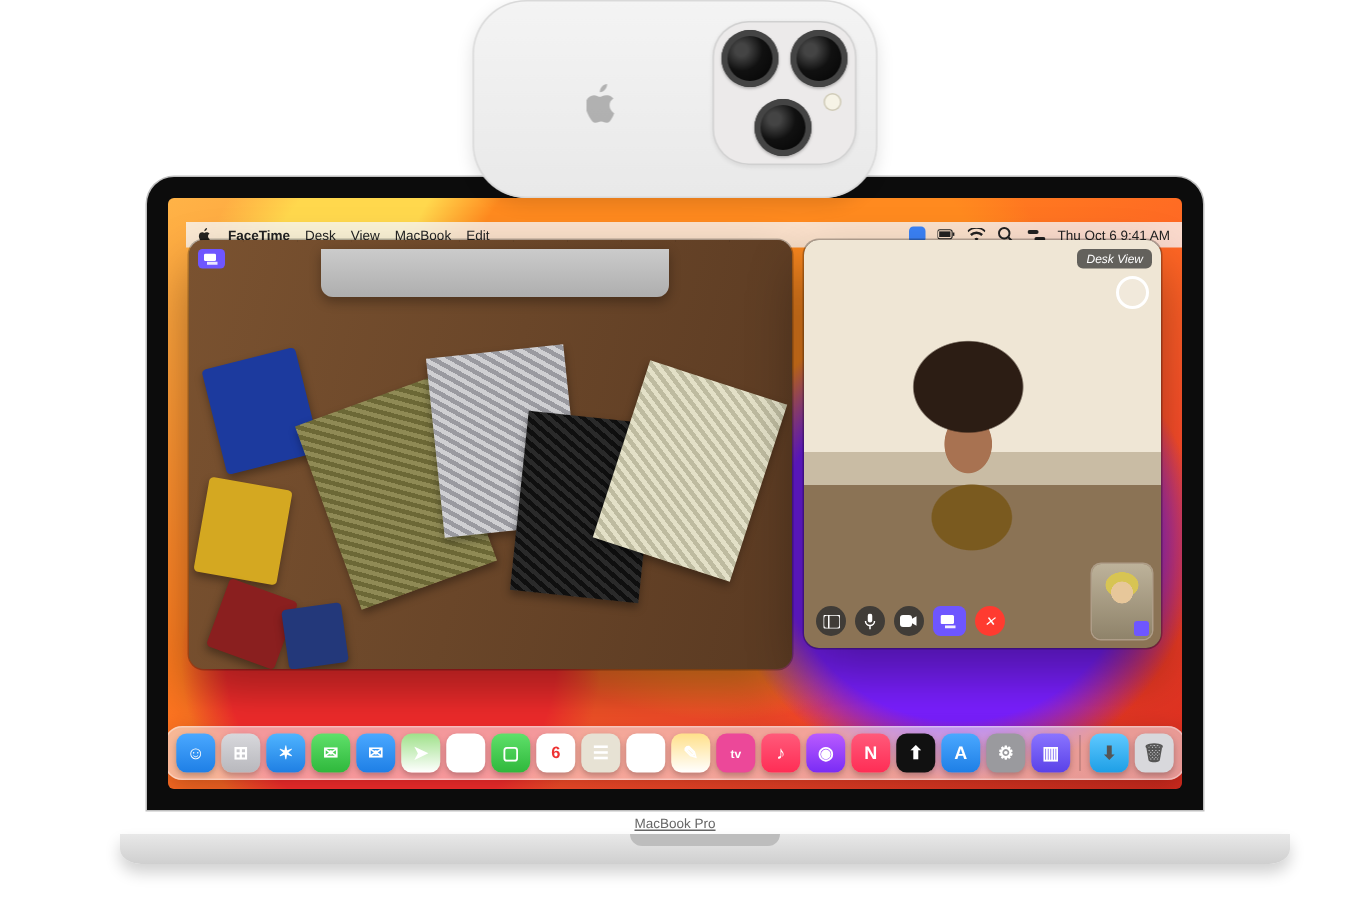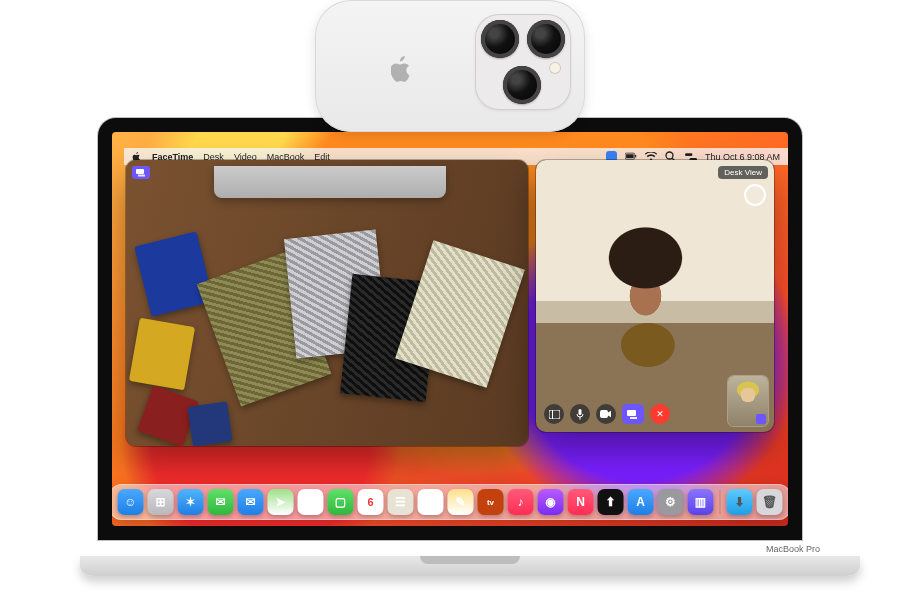--- a/index.html
+++ b/index.html
@@ -100,20 +100,21 @@
   .menu-bar .right { margin-left: auto; display: flex; gap: 8px; align-items: center; }
   .menu-bar .status-icon { width: 12px; height: 12px; display:inline-flex; align-items:center; justify-content:center; }
   .cc-tile { width: 11px; height: 11px; border-radius: 3px; background:#3b82f6; }
 
   
   .window {
     position: absolute;
     border-radius: 10px;
     overflow: hidden;
     box-shadow: 0 18px 36px rgba(0,0,0,.38), 0 0 0 1px rgba(0,0,0,.28);
+    font-style: italic;
   }
   .desk-view { top: 28px; left: 14px; width: 402px; height: 286px; background:#6b4a2f; }
   .desk-view .dv-indicator {
     position:absolute; top:6px; left:6px; width:18px; height:13px;
     background:#6e56ff; border-radius:3px;
     display:flex;align-items:center;justify-content:center;
   }
   .desk-surface { position:absolute; inset:0;
     background:
       linear-gradient(120deg, rgba(0,0,0,.09) 0 1px, transparent 1px) 0 0/36px 100%,
@@ -190,21 +191,21 @@
   }
   .dock .app {
     width:26px; height:26px; border-radius:7px;
     box-shadow: 0 2px 4px rgba(0,0,0,.25);
     display:flex; align-items:center; justify-content:center;
     color:#fff; font-size:12px; font-weight:600;
   }
   .dock .sep { width:1px; height:24px; background:rgba(0,0,0,.18); margin:0 2px; }
 
   
-  .mb-label { text-align:right; font-size:9px; color:#666; margin-top:4px; font-weight:500;}
+  .mb-label { text-align:center; font-size:9px; color:#666; margin-top:4px; font-weight:500;text-decoration:underline;}
   .mb-base {
     width: 780px; height: 20px; margin:2px auto 0;
     background: linear-gradient(#e8e8e8,#cfcfcf);
     border-radius: 0 0 14px 14px / 0 0 10px 10px;
     position:relative;
     box-shadow: 0 6px 10px rgba(0,0,0,.18);
   }
   .mb-base .notch-cut {
     position:absolute; top:0; left:50%; transform:translateX(-50%);
     width:100px; height:8px; background:#bdbdbd;
@@ -238,21 +239,21 @@
 
       <div class="menu-bar">
         <div class="left">
           <span class="apple">
             <svg viewBox="0 0 20 24" width="10" height="10">
                 <path fill="#000" d="M14 13c0-3 2.4-4 2.4-4-1.3-2-3.4-2.2-4.1-2.2-1.7-.2-3.4 1-4.2 1s-2.2-1-3.6-1C2.6 6.9.8 8 0 9.8c-1.8 3.3.5 8.2 2.2 10.9.9 1.4 1.9 2.9 3.3 2.8 1.3 0 1.8-.8 3.4-.8s2 .8 3.4.8 2.3-1.4 3.1-2.8c1-1.5 1.4-3 1.4-3S14 16 14 13zM11.4 3.2C12.1 2.3 12.6 1 12.5 0c-1.1 0-2.4.7-3.2 1.6C8.6 2.4 8 3.7 8.1 5c1.2 0 2.5-.7 3.3-1.8z"></path>
               </svg>
           </span>
           <span class="bold">FaceTime</span>
           <span>Desk</span>
-          <span>Video</span>
+          <span>View</span>
           <span>MacBook</span>
           <span>Edit</span>
         </div>
         <div class="right">
           <span class="cc-tile"></span>
           <span class="status-icon">
             <svg width="16" height="9" viewBox="0 0 16 9">
                 <rect x="0" y="0" width="13" height="8" rx="2" fill="none" stroke="#222"></rect>
                 <rect x="1.5" y="1.5" width="10" height="5" fill="#222"></rect>
                 <rect x="13.5" y="2.5" width="1.5" height="3" fill="#222"></rect>
@@ -268,21 +269,21 @@
                 <circle cx="4.5" cy="4.5" r="3.5" fill="none" stroke="#222" stroke-width="1.3"></circle>
                 <line x1="7.2" y1="7.2" x2="10" y2="10" stroke="#222" stroke-width="1.3"></line>
               </svg>
           </span>
           <span class="status-icon">
             <svg width="13" height="10" viewBox="0 0 13 10">
                 <rect x="0" y="1" width="8" height="3" rx="1.5" fill="#222"></rect>
                 <rect x="5" y="6" width="8" height="3" rx="1.5" fill="#222"></rect>
               </svg>
           </span>
-          <span>Thu Oct 6  9:08 AM</span>
+          <span>Thu Oct 6  9:41 AM</span>
         </div>
       </div>
 
       <div class="window desk-view">
         <div class="desk-surface"></div>
         <div class="mbp-edge"></div>
         <div class="swatch sw1"></div>
         <div class="swatch sw2"></div>
         <div class="swatch sw3"></div>
         <div class="swatch sw4"></div>
@@ -342,21 +343,21 @@
           <div class="app" style="background: linear-gradient(rgb(79, 180, 255), rgb(31, 127, 227));">✶</div>
           <div class="app" style="background: linear-gradient(rgb(95, 224, 106), rgb(47, 184, 60));">✉</div>
           <div class="app" style="background: linear-gradient(rgb(74, 168, 255), rgb(30, 127, 230));">✉</div>
           <div class="app" style="background: linear-gradient(rgb(159, 225, 138), rgb(255, 255, 255));">➤</div>
           <div class="app" style="background: rgb(255, 255, 255);">✿</div>
           <div class="app" style="background: linear-gradient(rgb(95, 224, 106), rgb(47, 184, 60));">▢</div>
           <div class="app" style="background: rgb(255, 255, 255); color: rgb(238, 51, 51); font-size: 11px;">6</div>
           <div class="app" style="background: rgb(231, 226, 212);">☰</div>
           <div class="app" style="background: rgb(255, 255, 255);">☑</div>
           <div class="app" style="background: linear-gradient(rgb(255, 224, 138), rgb(255, 255, 255));">✎</div>
-          <div class="app" style="background: #c2410c; font-size: 8px;">tv</div>
+          <div class="app" style="background: #ec4899; font-size: 8px;">tv</div>
           <div class="app" style="background: linear-gradient(rgb(255, 90, 122), rgb(255, 45, 85));">♪</div>
           <div class="app" style="background: linear-gradient(rgb(185, 91, 255), rgb(122, 44, 245));">◉</div>
           <div class="app" style="background: linear-gradient(rgb(255, 90, 122), rgb(255, 45, 85));">N</div>
           <div class="app" style="background: rgb(17, 17, 17);">⬆</div>
           <div class="app" style="background: linear-gradient(rgb(74, 168, 255), rgb(30, 127, 230));">A</div>
           <div class="app" style="background: rgb(154, 154, 158);">⚙</div>
           <div class="app" style="background: linear-gradient(rgb(138, 116, 255), rgb(90, 66, 232));">▥</div>
           <div class="sep"></div>
           <div class="app" style="background: linear-gradient(rgb(95, 201, 255), rgb(30, 159, 230)); color: rgb(85, 85, 85);">⬇</div>
           <div class="app" style="background: rgb(216, 216, 220); color: rgb(85, 85, 85);">🗑</div>

